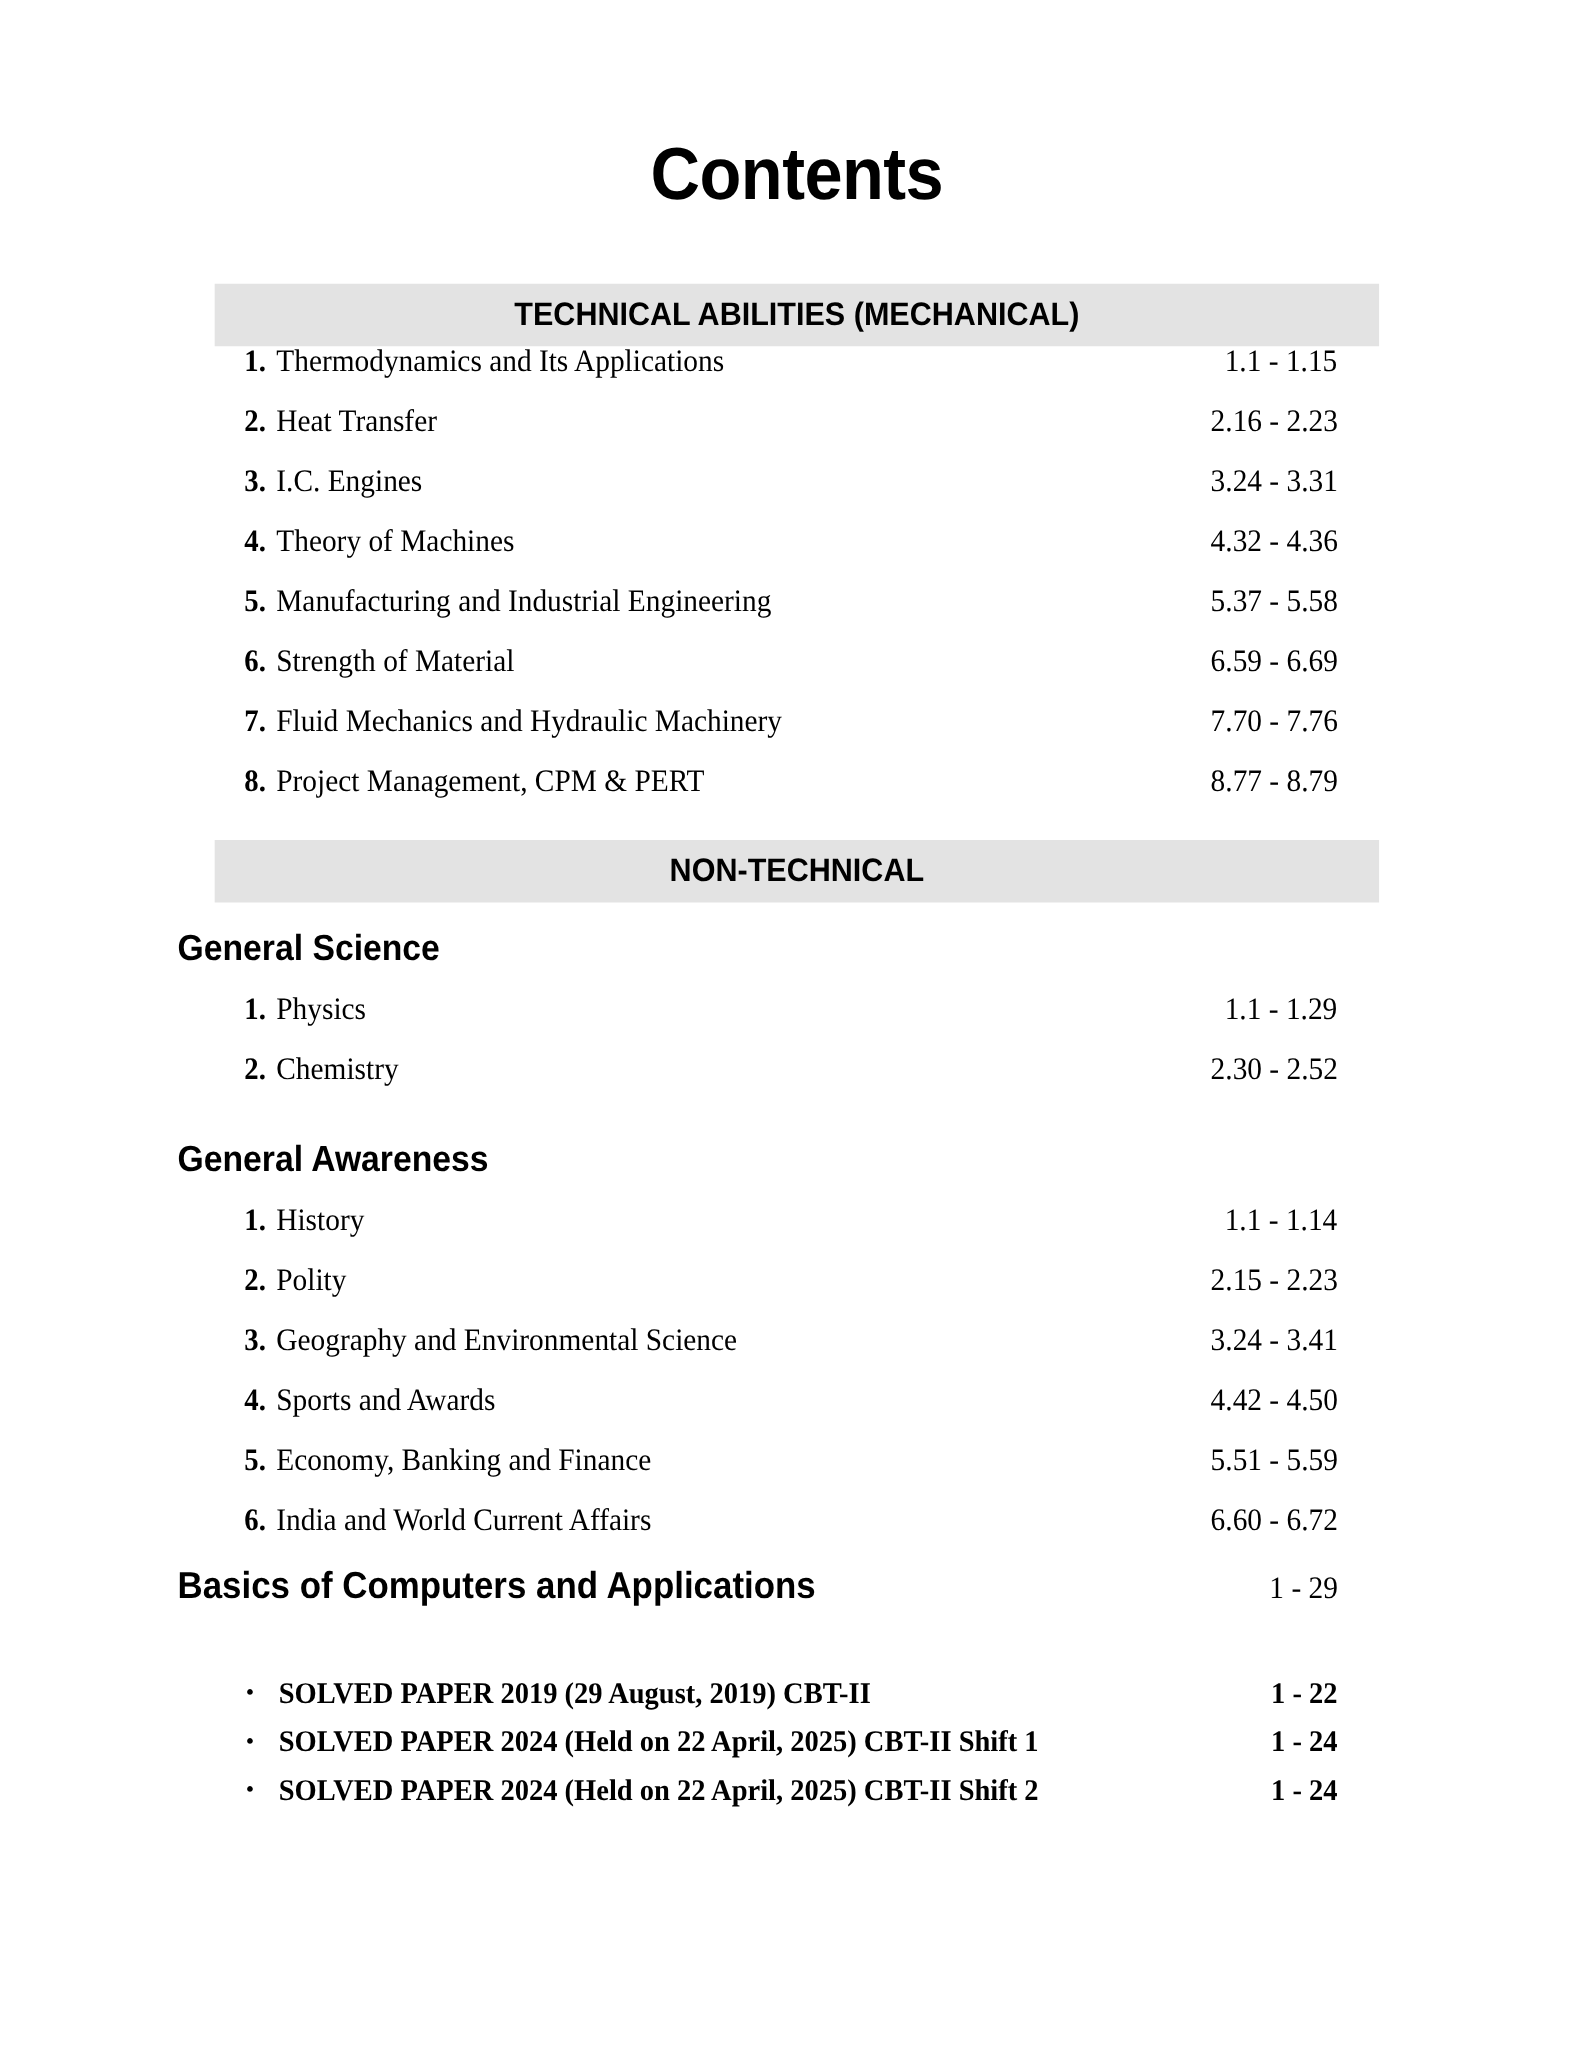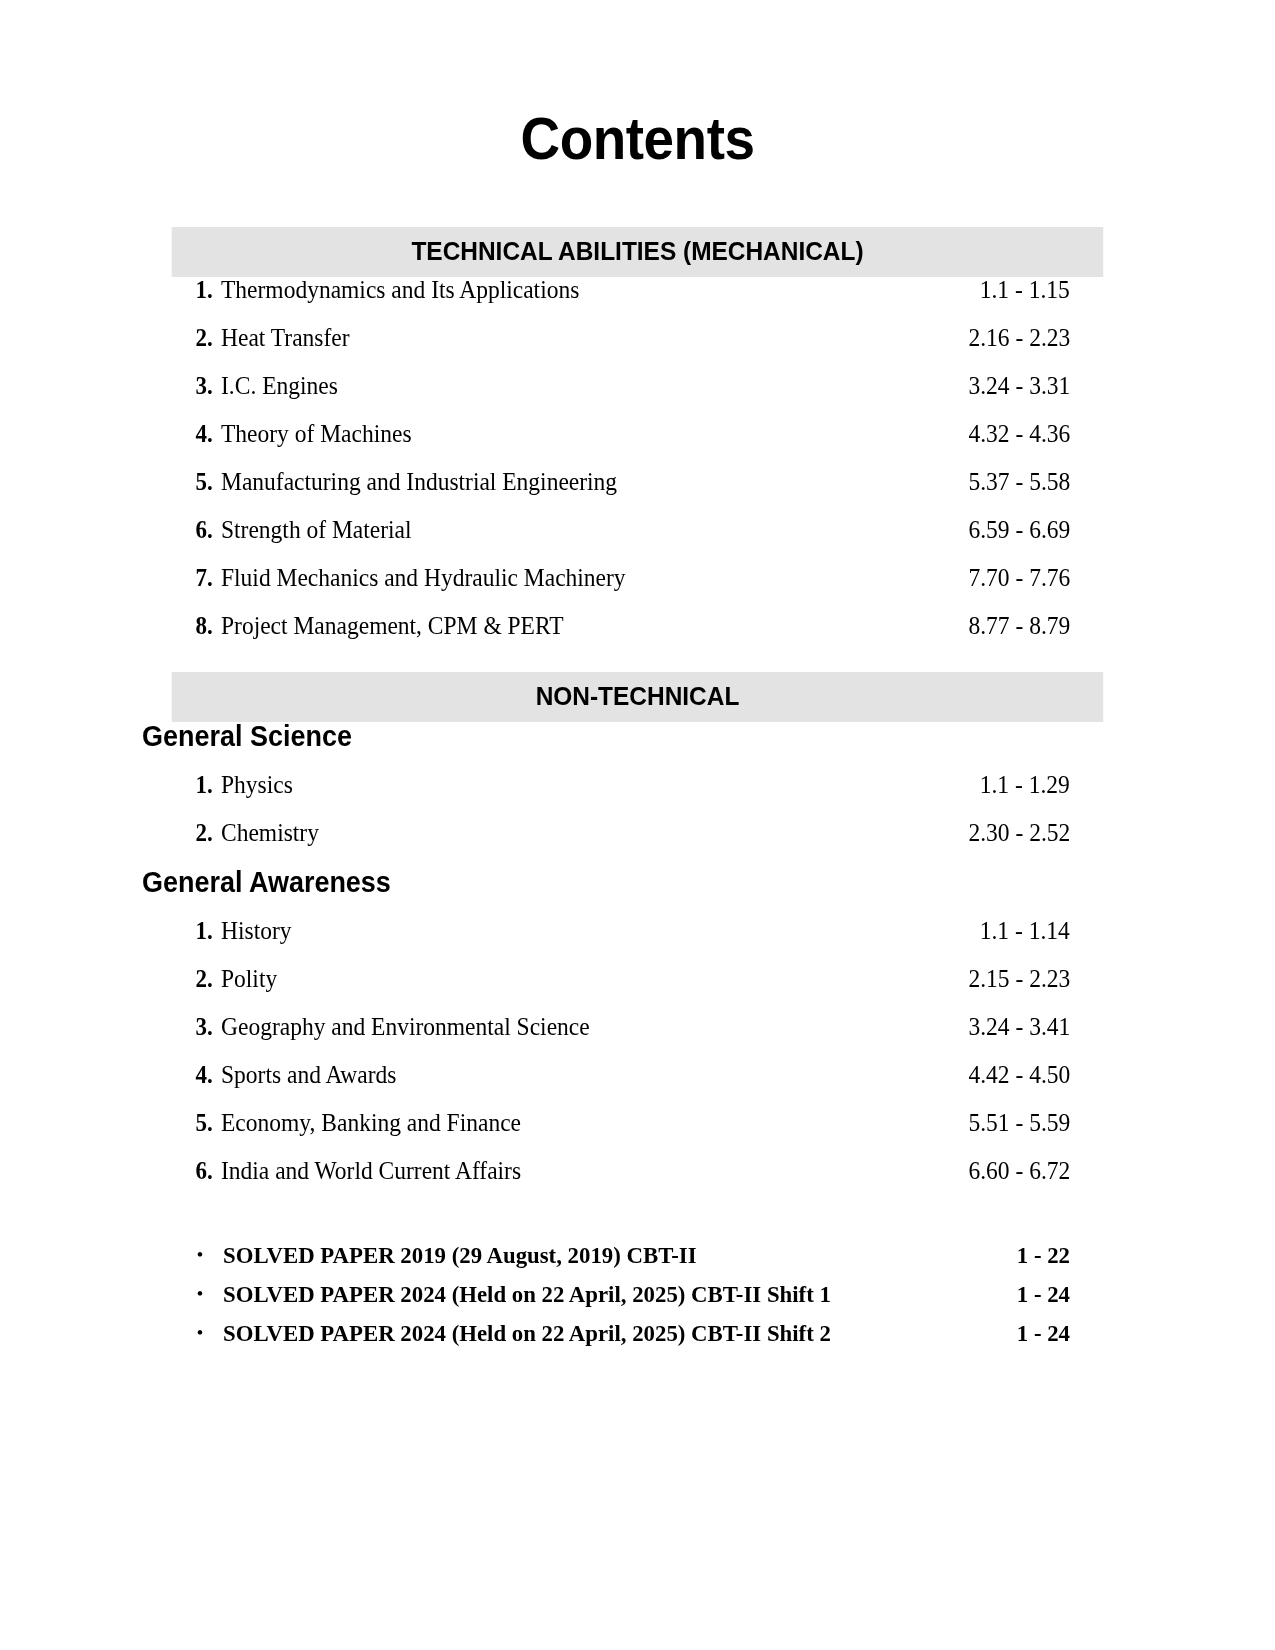--- a/index.html
+++ b/index.html
@@ -96,20 +96,21 @@
   
   .subhead {
     font-family: "Liberation Sans", "DejaVu Sans", sans-serif;
     font-weight: bold;
     font-size: 29px;
     line-height: 1.0;
     padding-left: 0px;
     height: 50px;
     display: flex;
     align-items: baseline;
+    margin-top: 23px;
   }
   .subhead .sh-text {
     transform: scaleX(0.93);
     transform-origin: left center;
   }
 
   
   .major {
     display: flex;
     align-items: baseline;
@@ -265,20 +266,24 @@
         <span class="label">Economy, Banking and Finance</span>
         <span class="pages">5.51 - 5.59</span>
       </div>
       <div class="entry">
         <span class="num">6.</span>
         <span class="label">India and World Current Affairs</span>
         <span class="pages">6.60 - 6.72</span>
       </div>
     </div>
 
+    <div class="major">
+      <span class="m-text">Basics of Computers and Applications</span>
+      <span class="m-pages">1 - 29</span>
+    </div>
 
     <div class="papers">
       <div class="paper">
         <span class="bullet">•</span>
         <span class="p-label">SOLVED PAPER 2019 (29 August, 2019) CBT-II</span>
         <span class="p-pages">1 - 22</span>
       </div>
       <div class="paper">
         <span class="bullet">•</span>
         <span class="p-label">SOLVED PAPER 2024 (Held on 22 April, 2025) CBT-II Shift 1</span>

